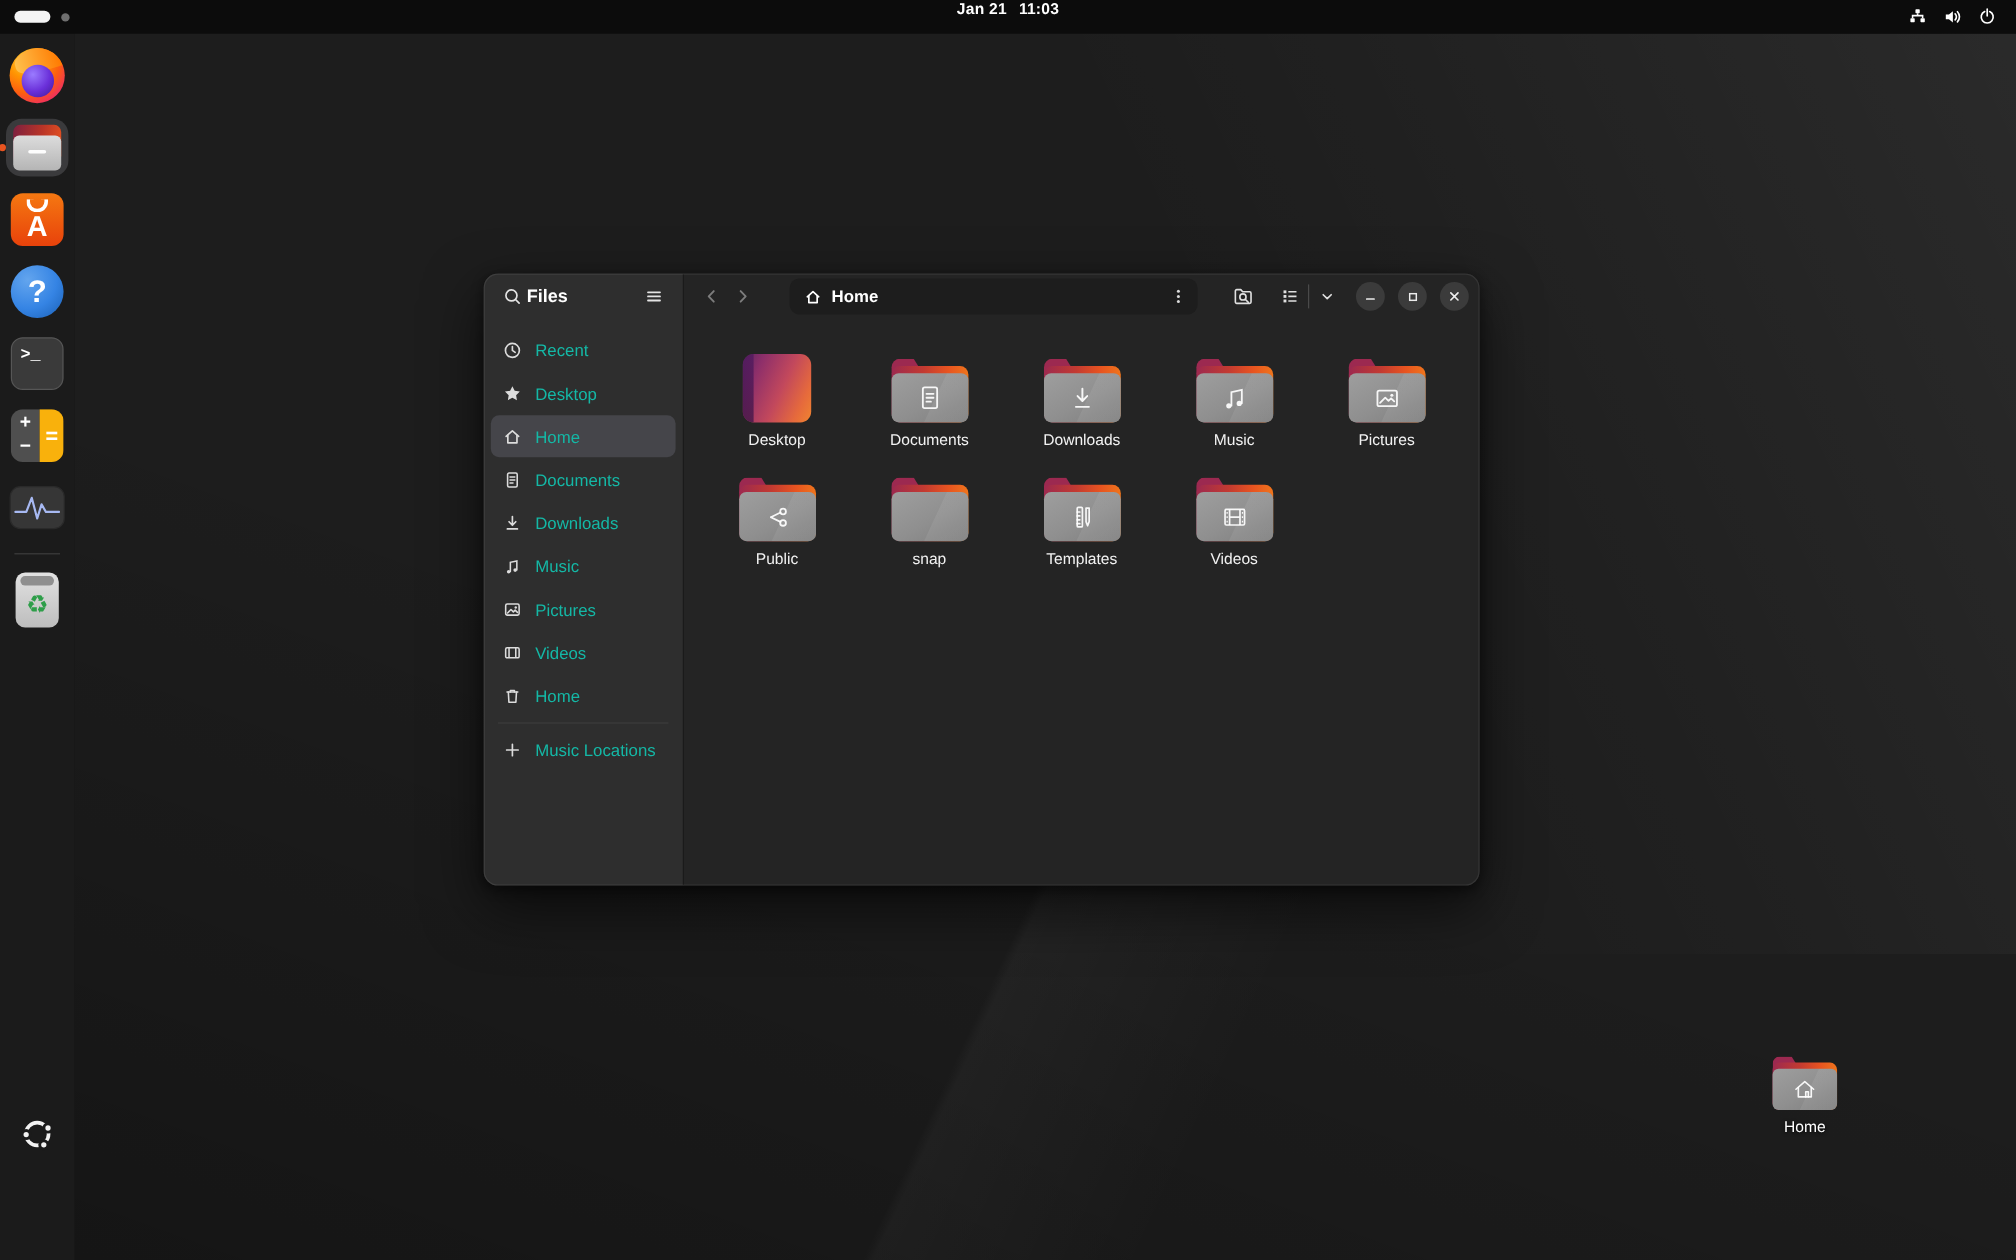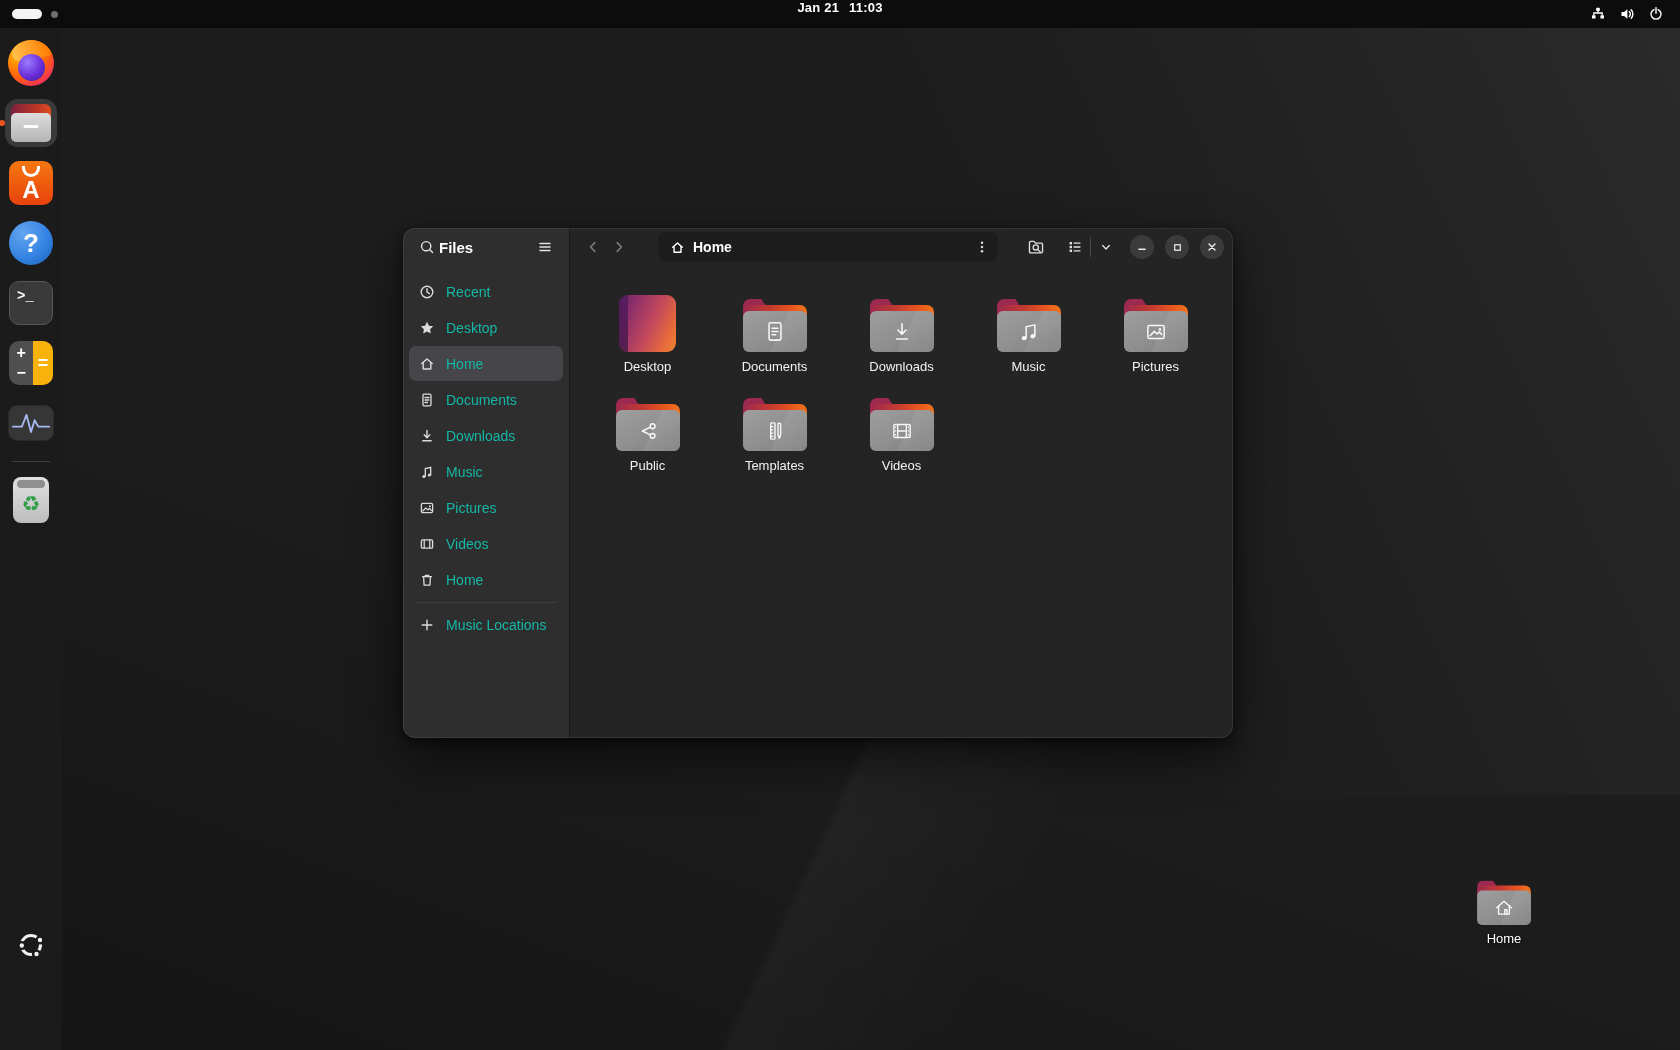--- a/index.html
+++ b/index.html
@@ -500,20 +500,30 @@
             </div>
                 </div>
               </div>
             <div class="flabel">Public</div>
           </div>
           <div class="cell">
             <div class="slot">
                 <div class="folder">
                   <div class="tab"></div>
                   <div class="back"></div>
+                  <div class="front"></div>
+                </div>
+              </div>
+            <div class="flabel">snap</div>
+          </div>
+          <div class="cell">
+            <div class="slot">
+                <div class="folder">
+                  <div class="tab"></div>
+                  <div class="back"></div>
                   <div class="front">
               <svg width="26" height="26" viewBox="0 0 24 24" stroke="rgba(255,255,255,.92)" stroke-width="1.3" fill="none" stroke-linecap="round" stroke-linejoin="round">
                 <rect x="8" y="4.5" width="4" height="15" rx="0.8"></rect>
                 <path d="M8 8h2M8 11h2M8 14h2M8 17h2"></path>
                 <path d="M14.8 5h2.4v10.4l-1.2 3.2-1.2-3.2z"></path>
               </svg>
             </div>
                 </div>
               </div>
             <div class="flabel">Templates</div>

